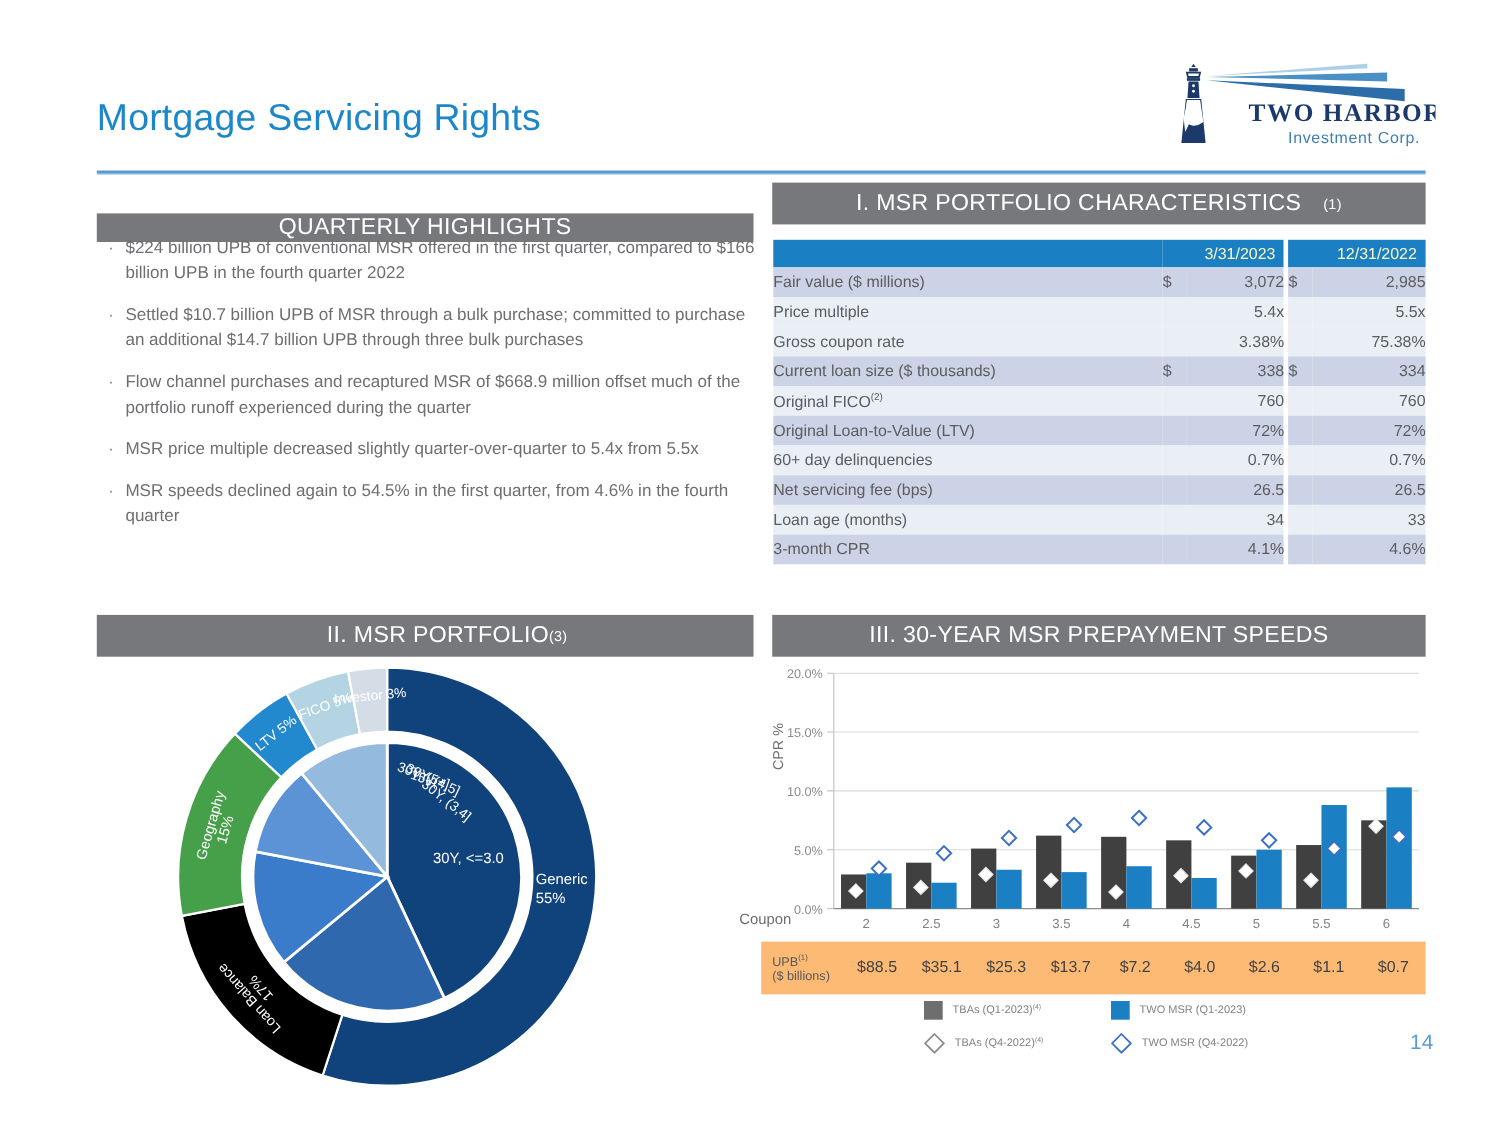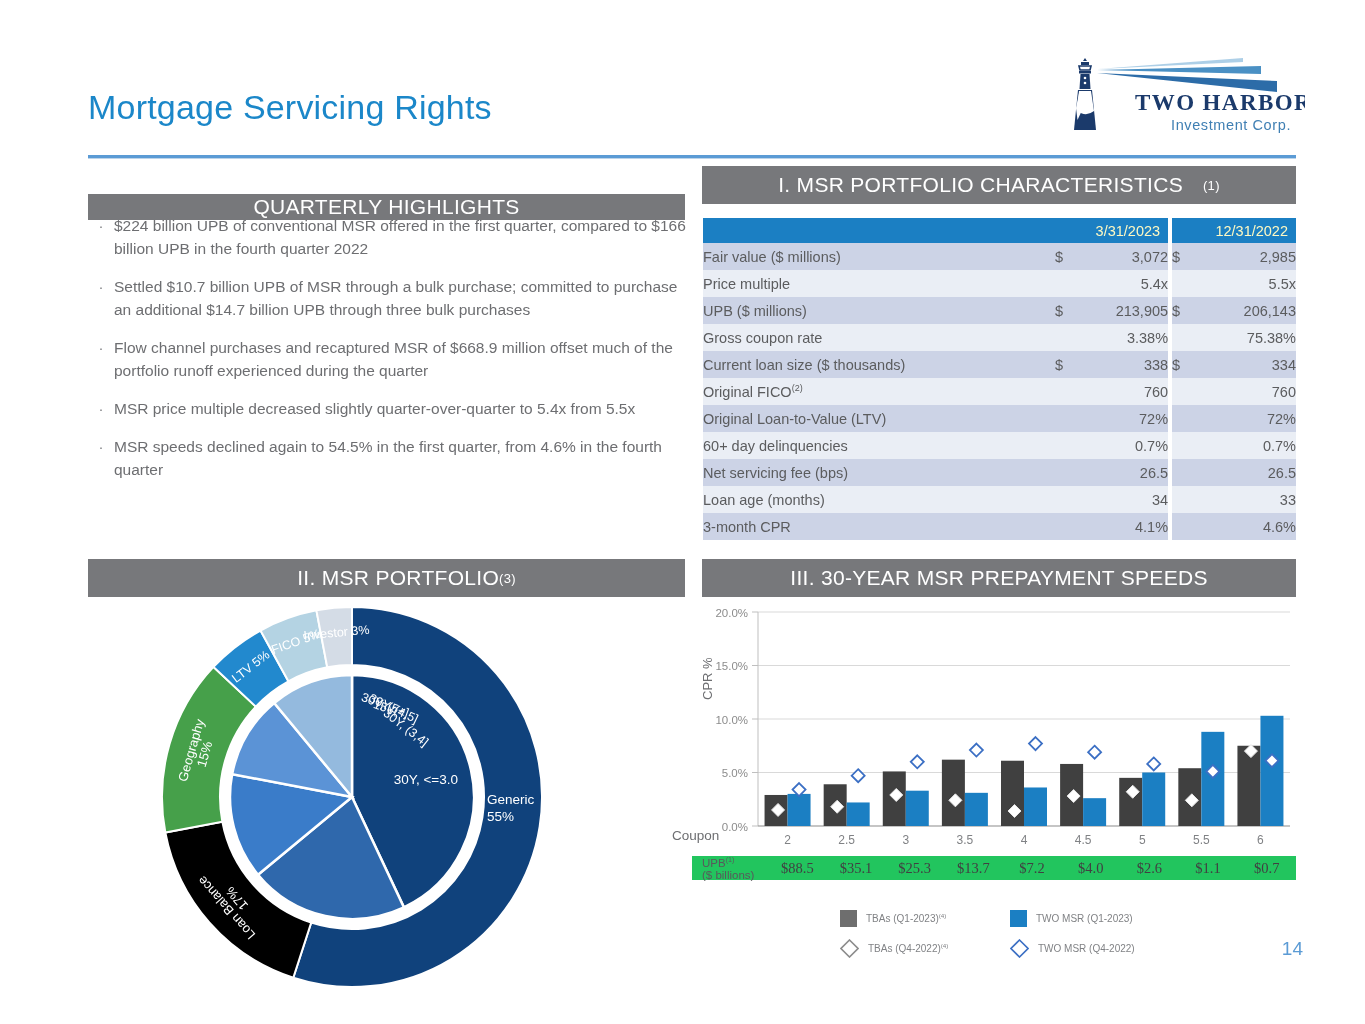--- a/index.html
+++ b/index.html
@@ -101,30 +101,30 @@
     transform:rotate(-90deg); transform-origin:left top;
     font-size:13px; color:#6d6e71; white-space:nowrap;
   }
   #coupon-label {
     position:absolute; left:672px; top:828px;
     font-size:13.5px; color:#6d6e71;
   }
 
   
   #upb-strip {
-    position:absolute; left:692px; top:856px; width:604px; height:24px;
-    background:#22c55e; display:flex; align-items:center;
+    position:absolute; left:692px; top:856px; width:604px; height:48px;
+    background:#fdba74; display:flex; align-items:center;
   }
   #upb-key {
     width:76px; flex:0 0 76px; padding-left:10px;
     font-size:11.5px; line-height:13px; color:#58595b;
   }
   #upb-values { flex:1; display:flex; }
   .upb-v {
-    flex:1; text-align:center; font-size:14.5px; color:#414042;font-family:Liberation Serif, serif;
+    flex:1; text-align:center; font-size:14.5px; color:#414042;
   }
 
   
   #legend {
     position:absolute; left:840px; top:910px; width:400px;
     display:grid; grid-template-columns: 170px 190px; row-gap:12px;
     font-size:10px; color:#808285;
   }
   .leg-item { display:flex; align-items:center; gap:9px; }
   .sw-square { width:17px; height:17px; flex:0 0 17px; }
@@ -229,28 +229,20 @@
         <td class="cur">$</td>
         <td class="val">2,985</td>
       </tr>
       <tr class="rowB">
         <td class="label-cell">Price multiple</td>
         <td class="cur"></td>
         <td class="val">5.4x</td>
         <td class="gap"></td>
         <td class="cur"></td>
         <td class="val">5.5x</td>
-      </tr>
-      <tr class="rowA">
-        <td class="label-cell">UPB ($ millions)</td>
-        <td class="cur">$</td>
-        <td class="val">213,905</td>
-        <td class="gap"></td>
-        <td class="cur">$</td>
-        <td class="val">206,143</td>
       </tr>
       <tr class="rowB">
         <td class="label-cell">Gross coupon rate</td>
         <td class="cur"></td>
         <td class="val">3.38%</td>
         <td class="gap"></td>
         <td class="cur"></td>
         <td class="val">75.38%</td>
       </tr>
       <tr class="rowA">

